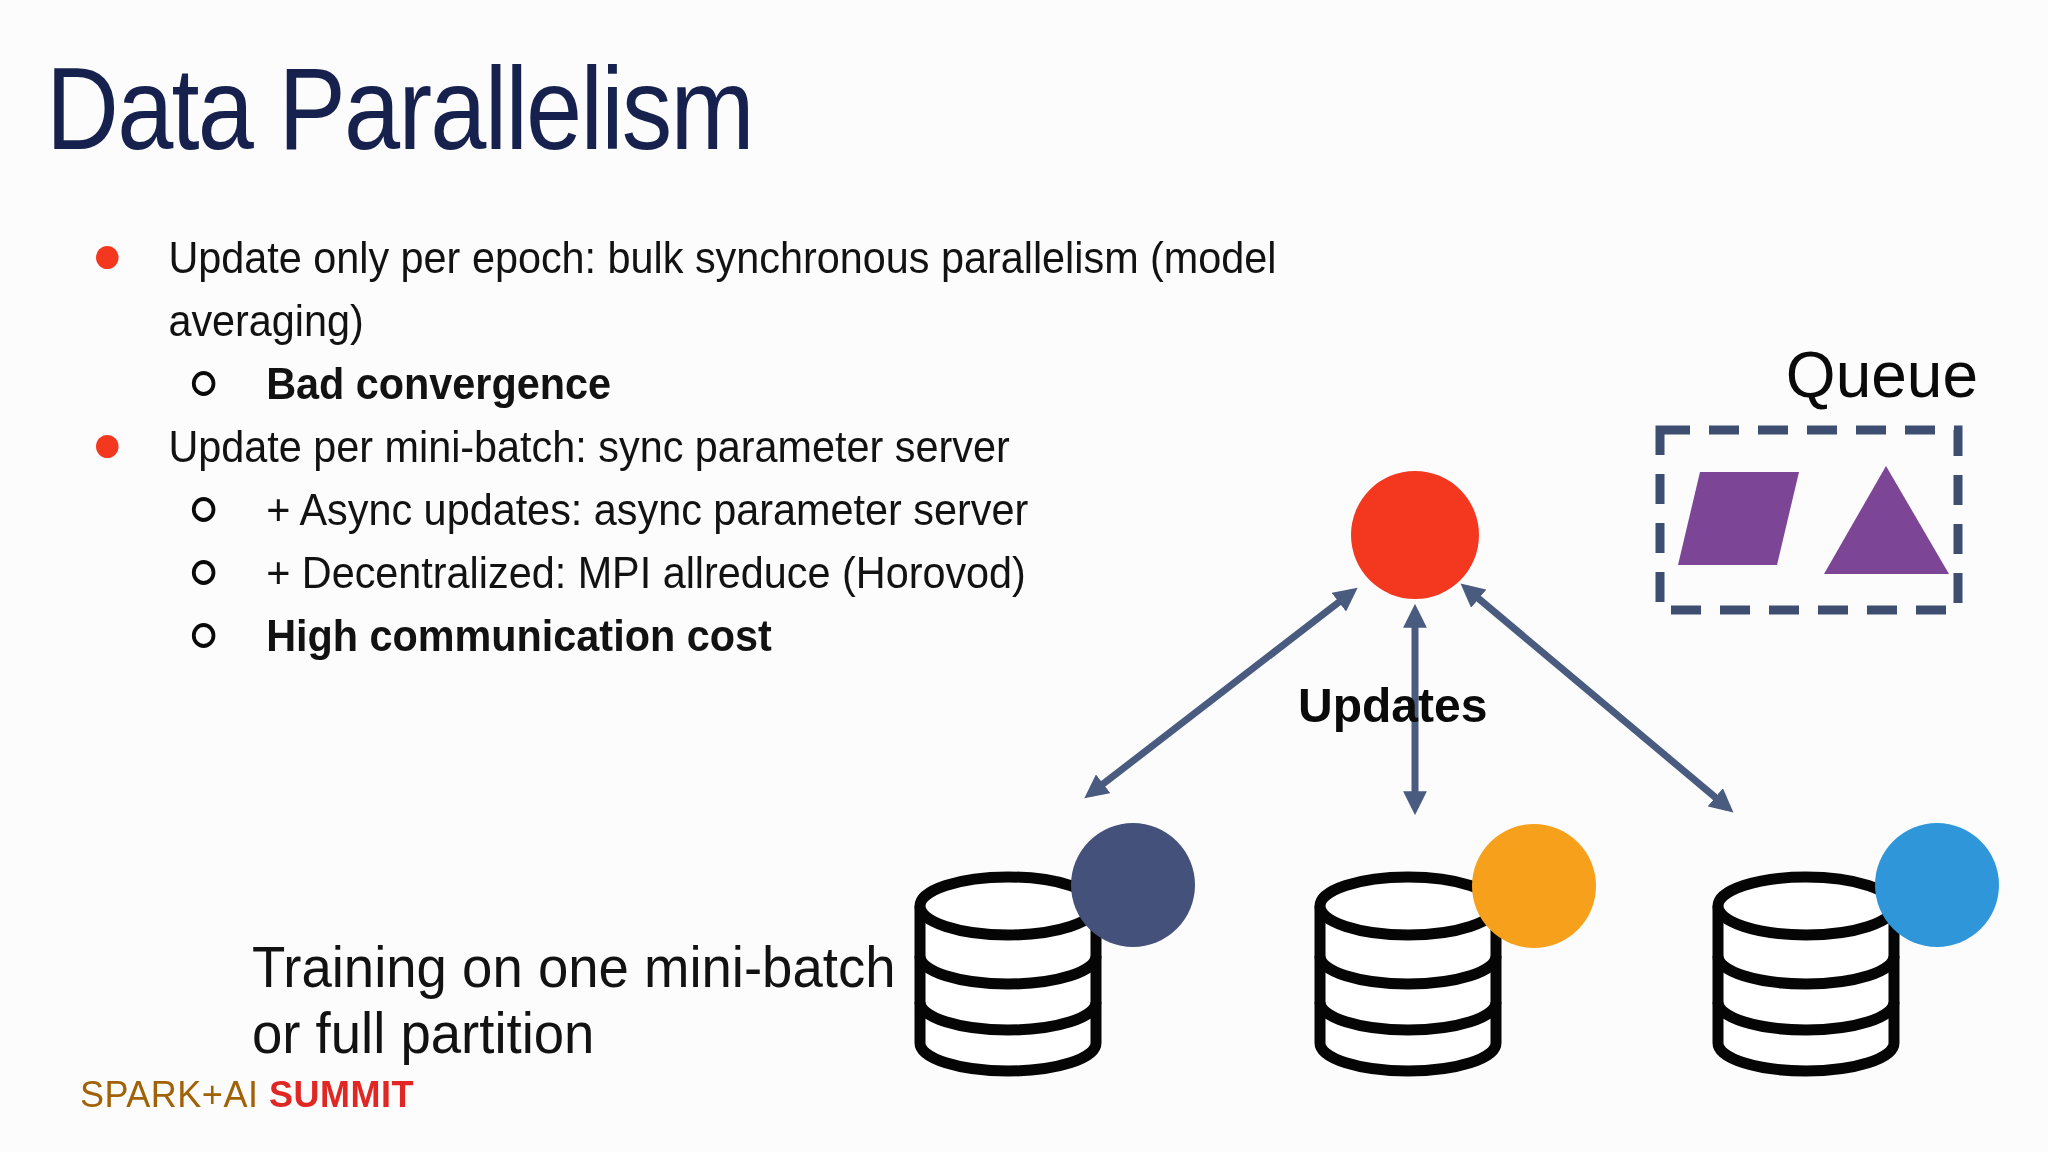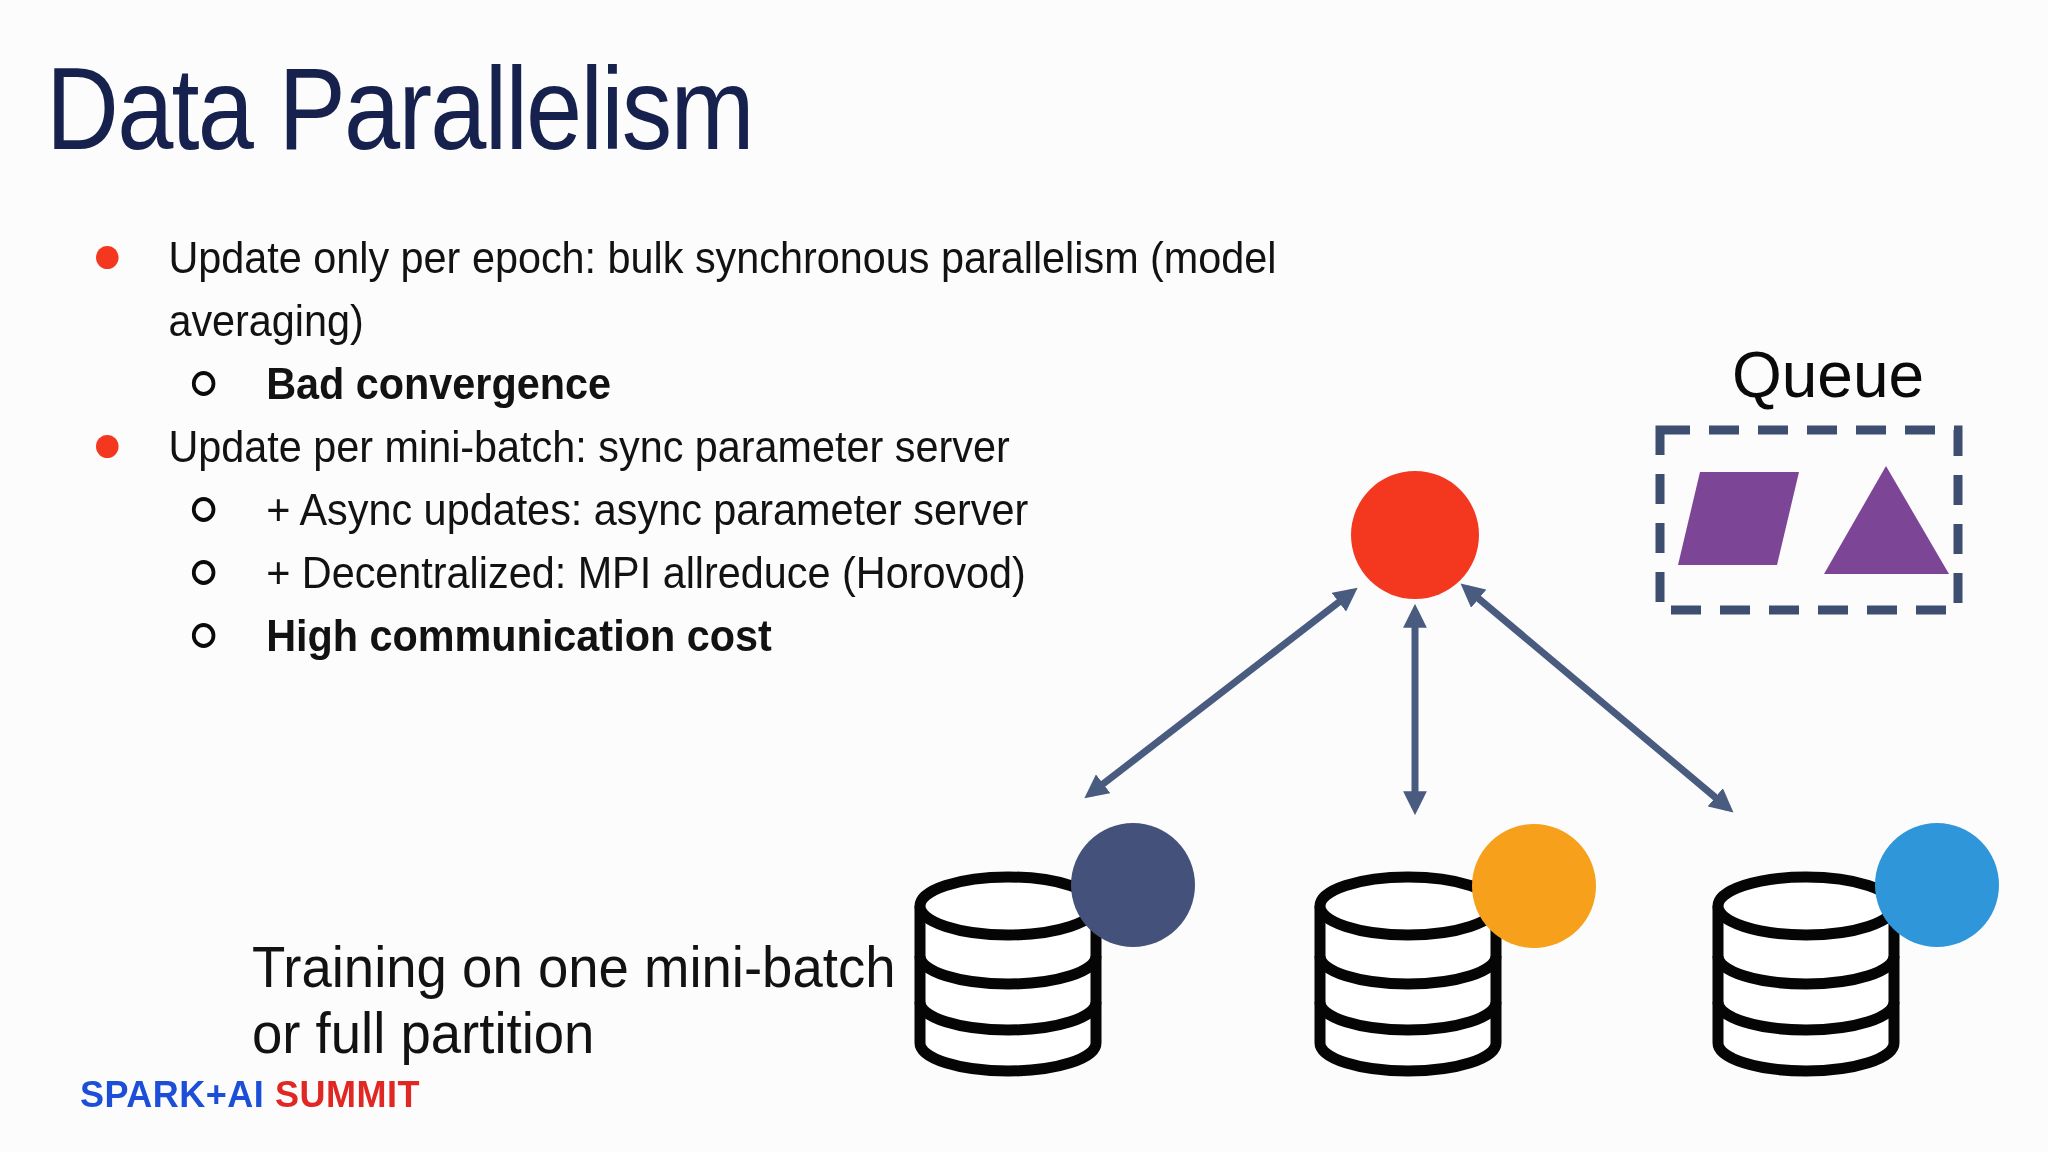--- a/index.html
+++ b/index.html
@@ -33,38 +33,38 @@
     flex:0 0 auto;width:17px;height:17px;border-radius:50%;
     border:4px solid #0a0a0a;background:transparent;margin:19px 54px 0 0;
   }
   .row.l2{margin-left:102px;}
 
   
   .diagram{position:absolute;left:0;top:0;width:2048px;height:1152px;}
 
   
   .queue-label{
-    position:absolute;left:1678px;top:322px;width:300px;text-align:center;
+    position:absolute;left:1678px;top:322px;width:300px;text-align:right;
     font-size:64px;color:#0a0a0a;
   }
   .updates-label{
     position:absolute;left:1298px;top:662px;
     font-size:48px;font-weight:700;color:#0a0a0a;
   }
 
   
   .training-note{
     position:absolute;left:252px;top:918px;
     font-size:58px;line-height:66px;color:#121212;
     transform:scaleX(0.94);transform-origin:left top;white-space:nowrap;
   }
 
   
   .logo{position:absolute;left:80px;top:1058px;font-size:36px;white-space:nowrap;letter-spacing:0.5px;}
-  .logo .logo-bold{font-weight:700;color:#1d4ed8;}
+  .logo .logo-bold{font-weight:400;color:#a16207;}
   .logo .logo-reg{font-weight:700;color:#e02724;}
   .hashtags{
     position:absolute;left:1542px;top:1066px;font-size:33px;font-weight:700;color:#1e2d5c;
     white-space:nowrap;
   }
   .hashtags span + span{margin-left:26px;}
 </style>
 </head>
 <body>
 
@@ -140,20 +140,21 @@
         <ellipse cx="1806" cy="890" rx="88" ry="29"></ellipse>
       </g>
     </g>
 
     <circle cx="1133" cy="869" r="62" fill="#44517a"></circle>
     <circle cx="1534" cy="870" r="62" fill="#f6a01b"></circle>
     <circle cx="1937" cy="869" r="62" fill="#2e96d9"></circle>
   </svg>
 
   <div class="queue-label">Queue</div>
+  <div class="updates-label">Updates</div>
 
   <div class="training-note">
     <div>Training on one mini-batch</div>
     <div>or full partition</div>
   </div>
 
   <div class="logo">
     <span class="logo-bold">SPARK+AI</span>
     <span class="logo-reg">SUMMIT</span>
   </div>

